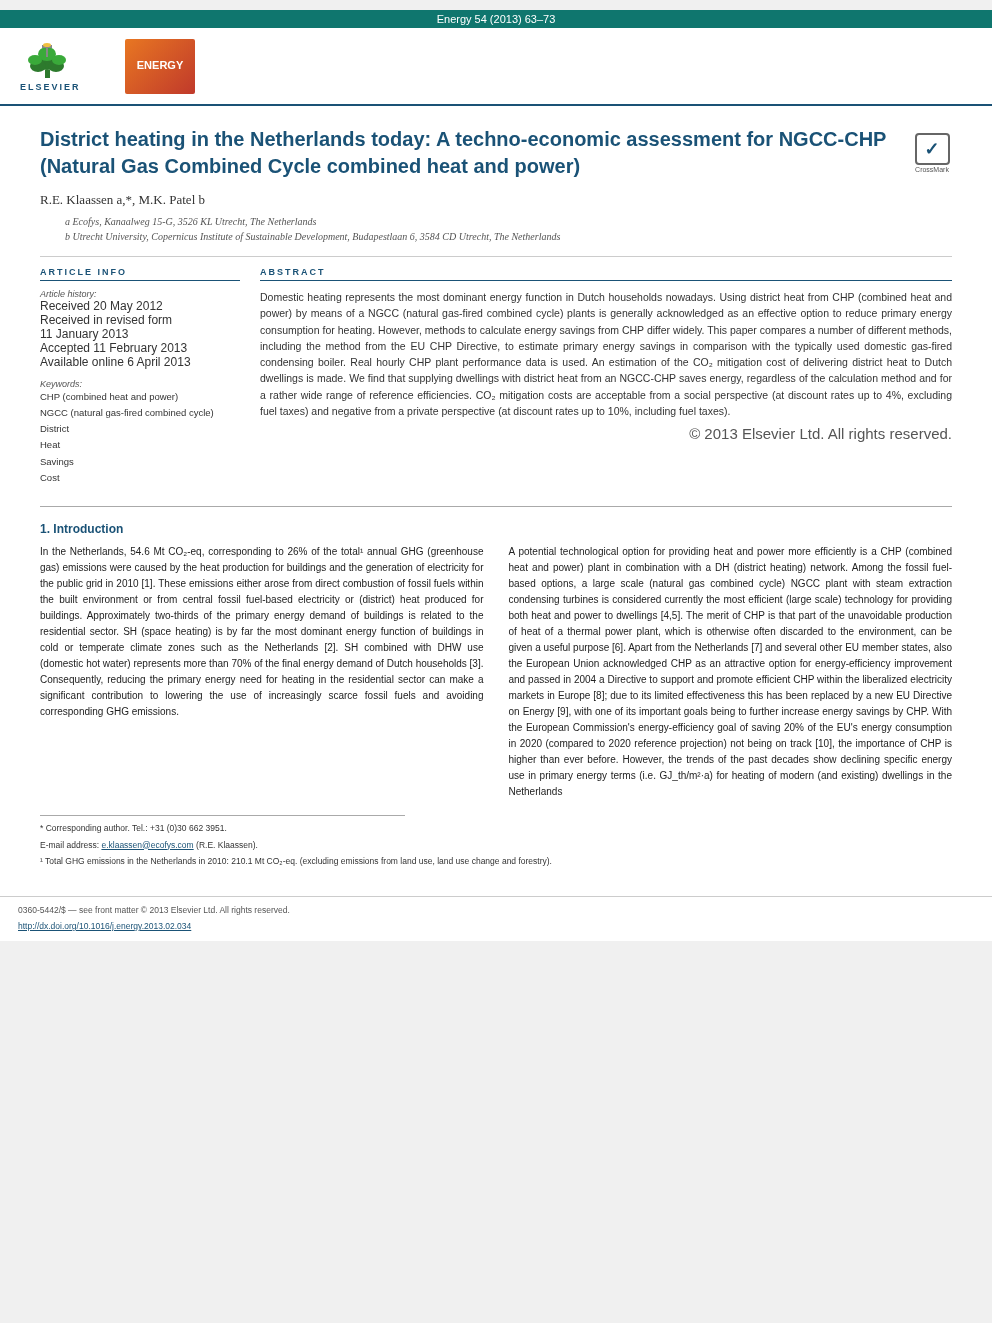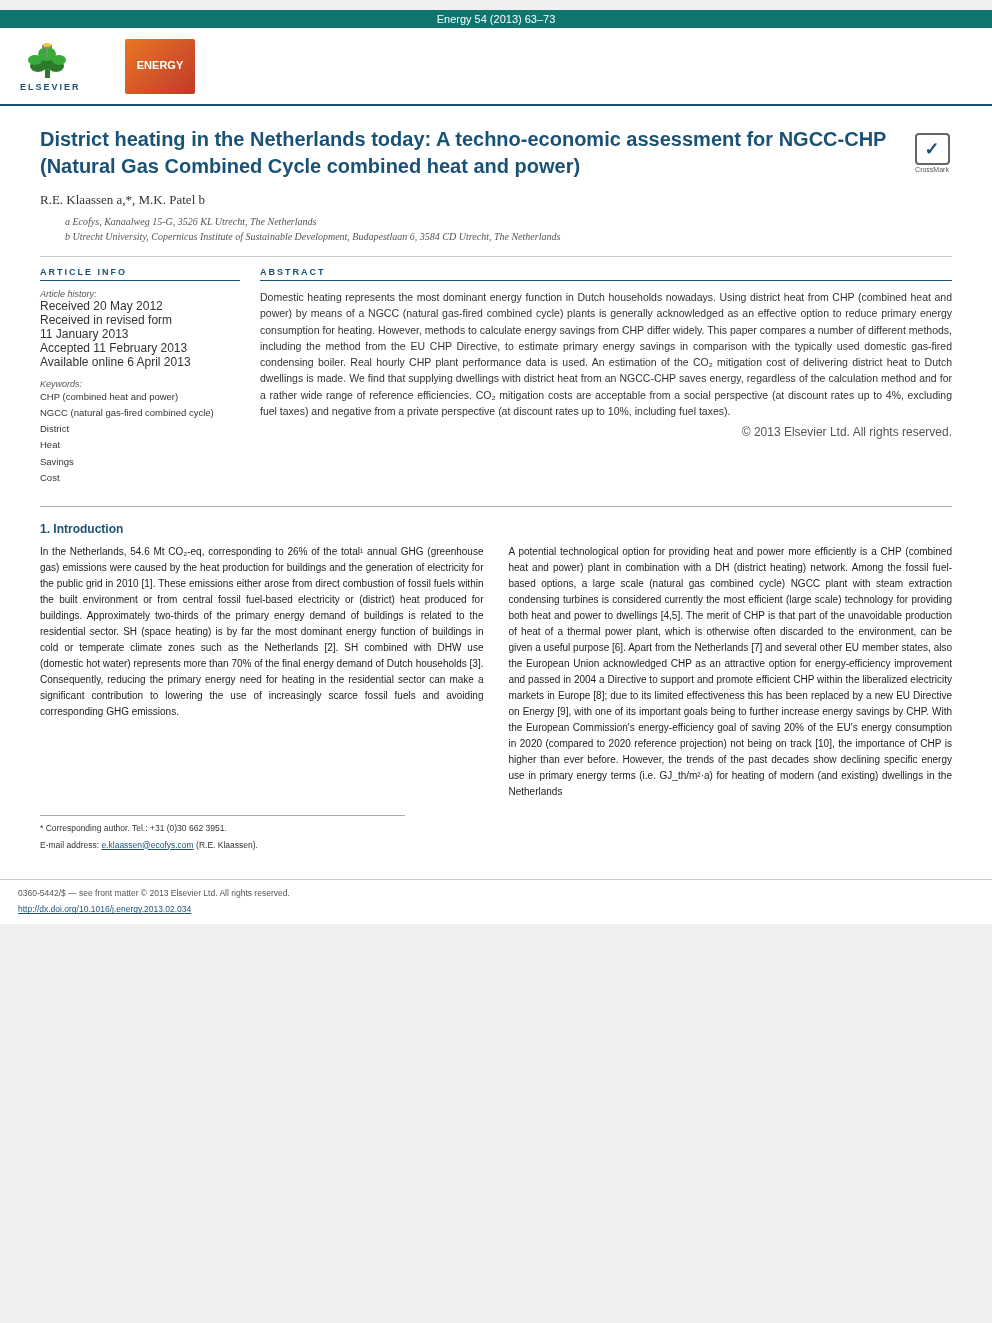--- a/index.html
+++ b/index.html
@@ -223,21 +223,21 @@
     }
 
     .abstract-text {
       font-size: 10.5px;
       line-height: 1.55;
       color: #333;
       text-align: justify;
       font-family: Arial, sans-serif;
     }
     .copyright-line {
-      font-size: 12px;
+      font-size: 15px;
       color: #555;
       font-family: Arial, sans-serif;
       margin-top: 6px;
       text-align: right;
     }
 
     
     .body-divider {
       border: none;
       border-top: 1px solid #aaa;
@@ -407,20 +407,21 @@
 
 However, the trends of the past decades show declining specific energy use in primary energy terms (i.e. GJ_th/m²·a) for heating of modern (and existing) dwellings in the Netherlands</p>
       </div>
     </div>
 
     <hr class="footnote-divider">
     <div class="footnote">* Corresponding author. Tel.: +31 (0)30 662 3951.</div>
     <div class="footnote">
       <span>E-mail address: </span><a>e.klaassen@ecofys.com</a><span> (R.E. Klaassen).</span>
     </div>
+    <div class="footnote">¹ Total GHG emissions in the Netherlands in 2010: 210.1 Mt CO₂-eq. (excluding emissions from land use, land use change and forestry).</div>
 
   </div>
 
   <div class="bottom-bar">
     <div class="bottom-text">0360-5442/$ — see front matter © 2013 Elsevier Ltd. All rights reserved.</div>
     <a class="bottom-doi">http://dx.doi.org/10.1016/j.energy.2013.02.034</a>
   </div>
 
 </div>
 

